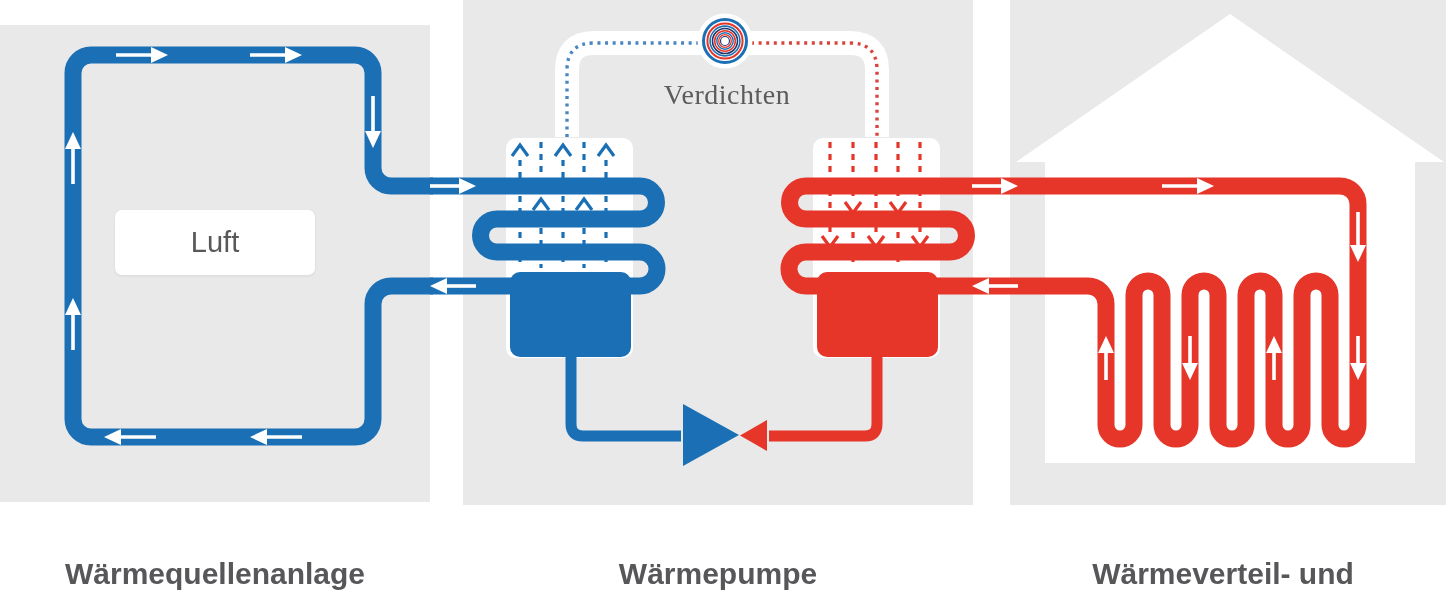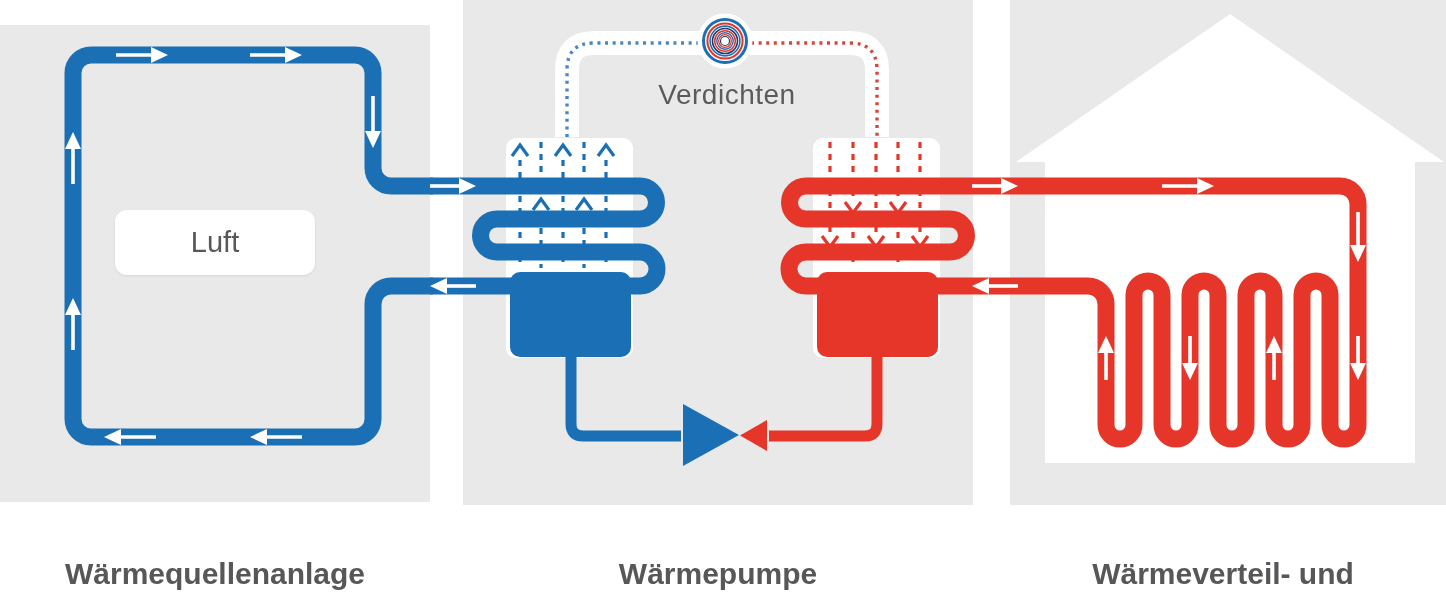--- a/index.html
+++ b/index.html
@@ -7,27 +7,27 @@
     position:relative;width:1446px;height:596px;overflow:hidden;
     font-family:"Liberation Sans",sans-serif;background:#ffffff;
   }
   .panel{position:absolute;background:#e9e9e9;}
   .panel-left{left:0;top:25px;width:430px;height:477px;}
   .panel-mid{left:463px;top:0;width:510px;height:505px;}
   .panel-right{left:1010px;top:0;width:436px;height:505px;}
   .overlay{position:absolute;left:0;top:0;}
   .luft-box{
     position:absolute;left:115px;top:210px;width:200px;height:65px;
-    background:#ffffff;border-radius:12px;box-shadow:0 1px 3px rgba(0,0,0,.08);
+    background:#ffffff;border-radius:7px;box-shadow:0 1px 3px rgba(0,0,0,.08);
     display:flex;align-items:center;justify-content:center;
     font-size:29px;color:#58585a;
   }
   .mid-label{
     position:absolute;width:240px;text-align:center;
-    font-size:28px;color:#5b5b5d;letter-spacing:.5px;
+    font-size:28px;color:#5b5b5d;letter-spacing:.5px;font-family:Liberation Serif, serif;
   }
   .lbl-verdichten{left:607px;top:79px;}
   .lbl-entspannen{left:607px;top:361px;}
   .caption{
     position:absolute;top:557px;text-align:center;
     font-size:30px;font-weight:bold;color:#57575a;
   }
   .cap-source{left:0;width:430px;}
   .cap-pump{left:463px;width:510px;}
   .cap-dist{left:1000px;width:446px;}

